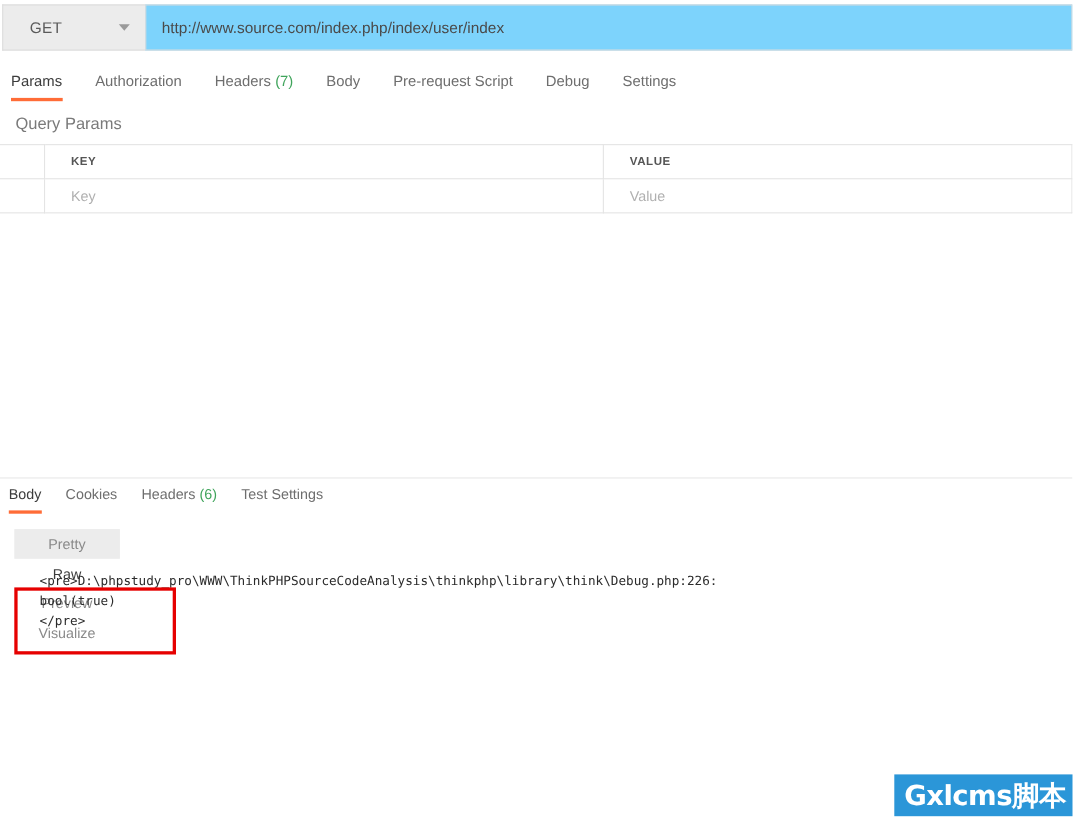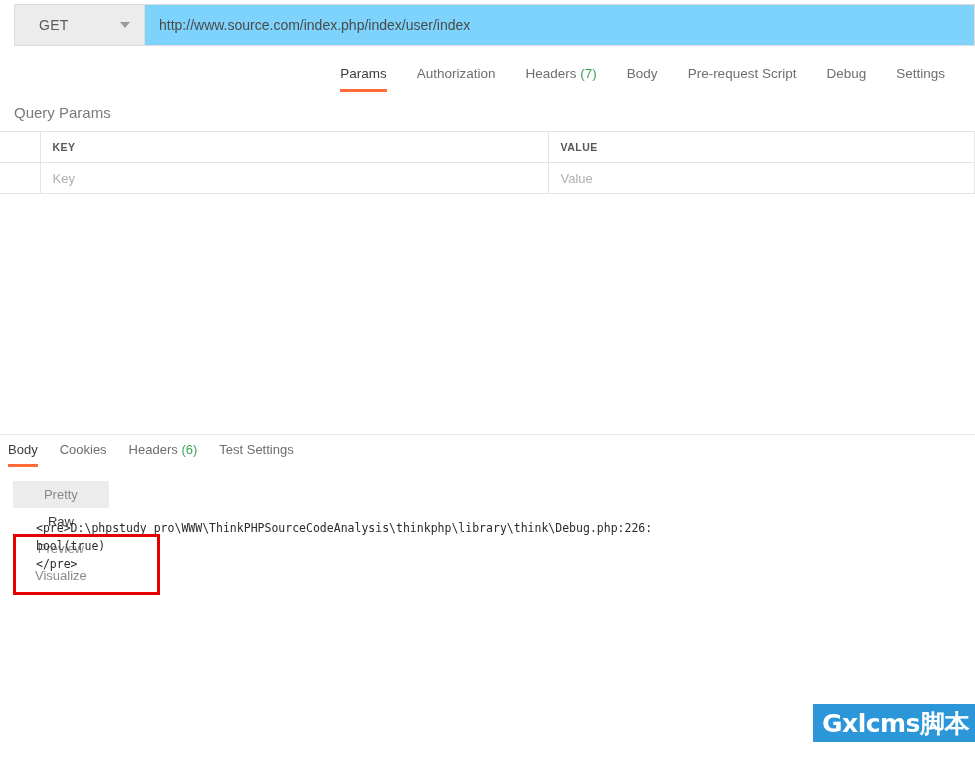--- a/index.html
+++ b/index.html
@@ -15,21 +15,21 @@
     color: #3c3c3c;
     overflow: hidden;
     position: relative;
   }
 
   
   .url-bar {
     display: flex;
     align-items: stretch;
     height: 42px;
-    margin: 4px 0 0 14px;
+    margin: 4px 0 0 2px;
   }
   .method-select {
     width: 130px;
     background: #ececec;
     border: 1px solid #dcdcdc;
     border-right: none;
     display: flex;
     align-items: center;
     justify-content: space-between;
     padding: 0 14px 0 24px;
@@ -61,21 +61,20 @@
     cursor: text;
   }
 
   
   .req-tabs {
     display: flex;
     align-items: flex-end;
     height: 34px;
     padding-left: 10px;
     margin-top: 12px;
-    justify-content: flex-end;
   }
   .req-tab {
     font-size: 13.5px;
     color: #6e6e6e;
     padding: 0 0 8px 0;
     margin-right: 30px;
     cursor: pointer;
     border-bottom: 3px solid transparent;
     white-space: nowrap;
   }
@@ -102,21 +101,21 @@
     border: 1px solid #e4e4e4;
     border-left: none;
     height: 30px;
     text-align: left;
     font-weight: normal;
     padding: 0;
   }
   .param-table .col-check { width: 40px; }
   .param-table .col-key   { width: 508px; }
   .param-table th div, .param-table td div {
-    padding-left: 12px;
+    padding-left: 24px;
   }
   .param-table thead th {
     font-size: 10.5px;
     font-weight: bold;
     color: #555555;
     letter-spacing: 0.5px;
   }
   .param-table tbody td {
     font-size: 13px;
     color: #b0b0b0;

